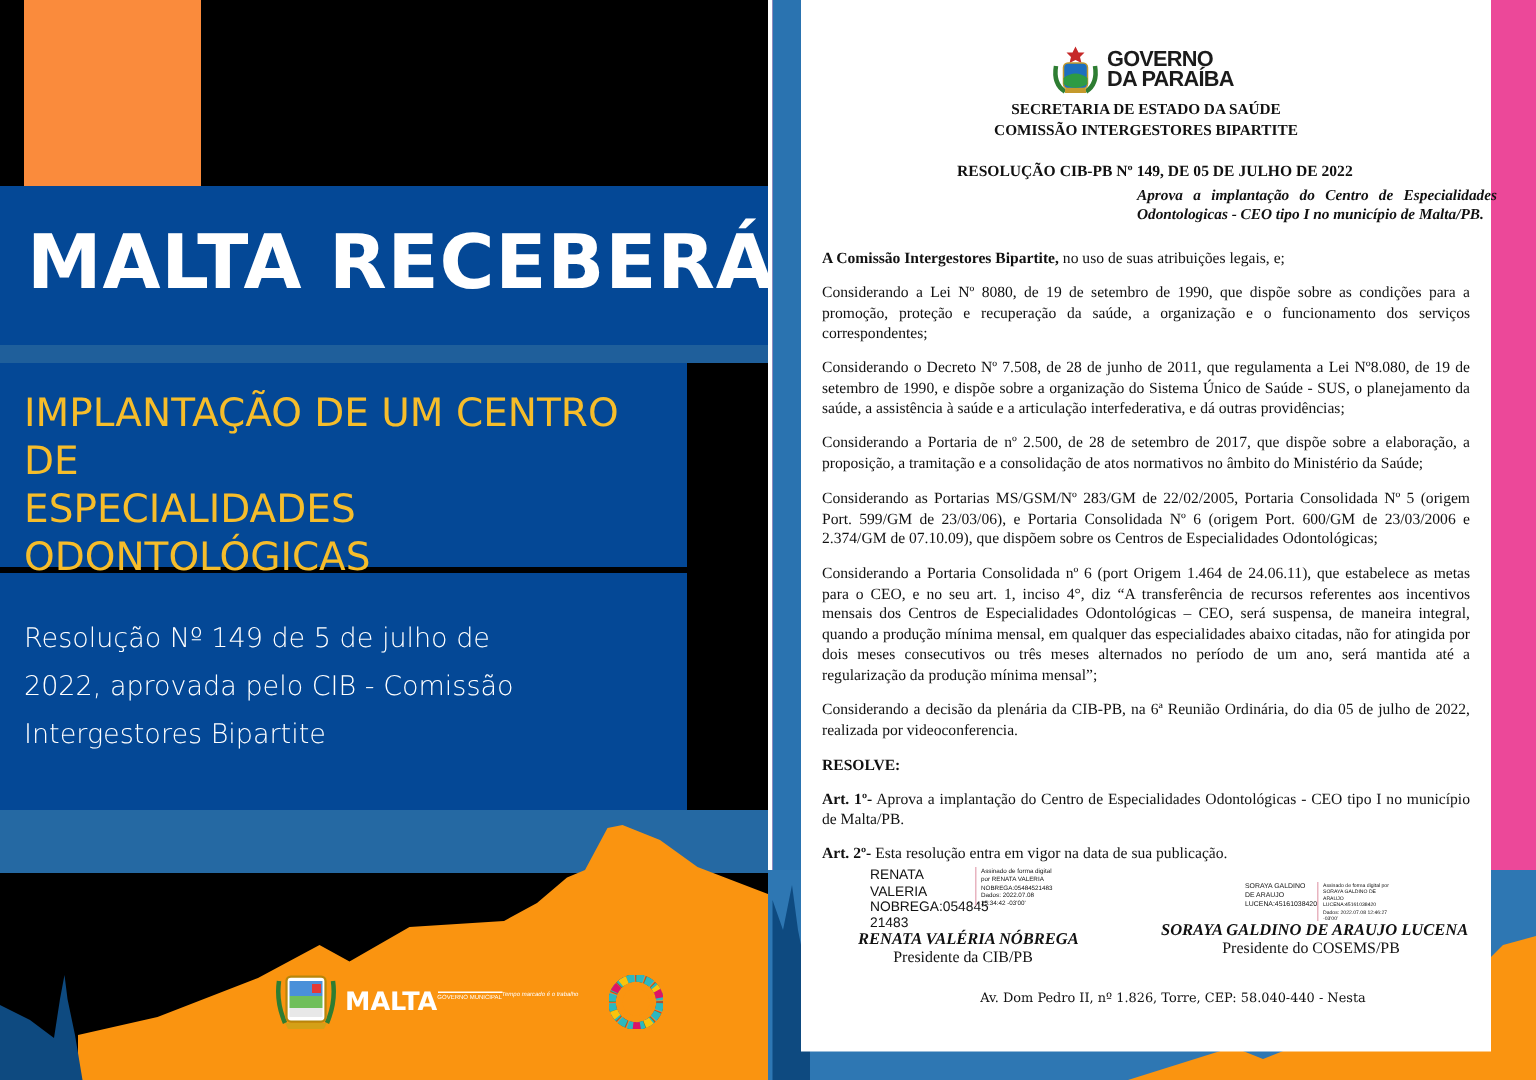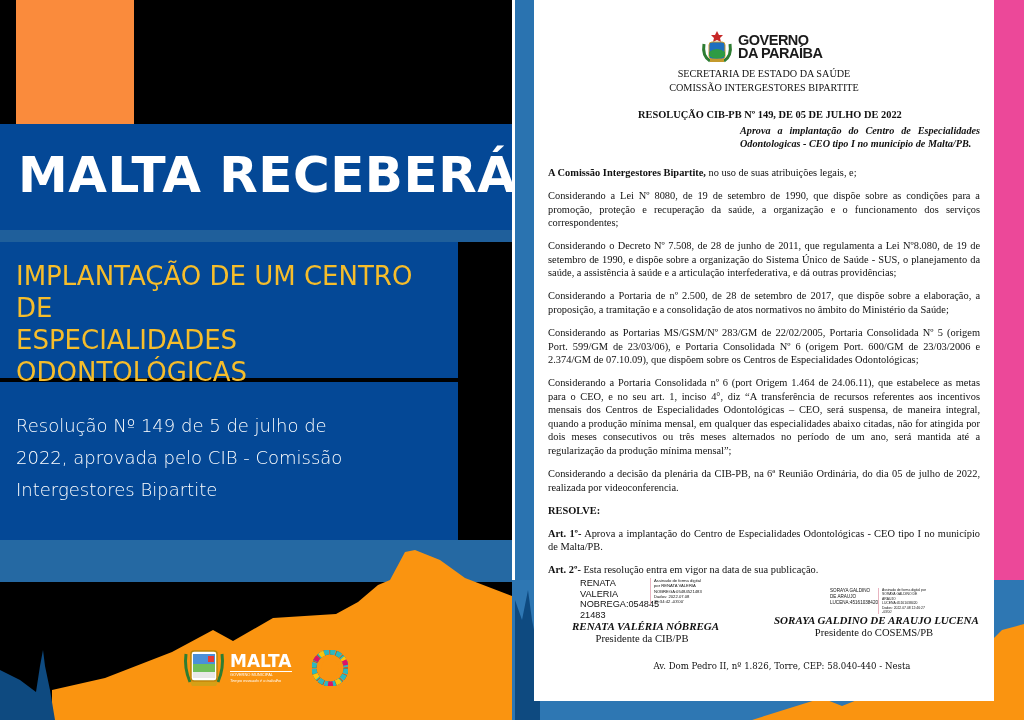--- a/index.html
+++ b/index.html
@@ -40,21 +40,21 @@
     }
     #poster .res-text {
       position: absolute; left: 16px; top: 410px; width: 440px;
       color: #ffffff; font-size: 18px; line-height: 32px;
       font-family: "DejaVu Sans", sans-serif; font-weight: 300;
     }
     #poster .mountain { position: absolute; left: 0; top: 540px; width: 512px; height: 180px; }
     #poster .logos { position: absolute; left: 182px; top: 648px; display: flex; align-items: center; gap: 20px; }
     #poster .malta-logo { display: flex; align-items: center; gap: 4px; }
     #poster .malta-crest { width: 44px; height: 40px; }
-    #poster .malta-words { display: flex; flex-direction: column; }
+    #poster .malta-words { display: flex; }
     #poster .malta-name { color: #ffffff; font-weight: 700; font-size: 17px; line-height: 17px; font-family: "DejaVu Sans", sans-serif; }
     #poster .malta-gov { color: #ffffff; font-size: 4px; line-height: 6px; border-top: 1px solid #fff; margin-top: 1px; }
     #poster .malta-slogan { color: #ffffff; font-size: 4px; font-style: italic; line-height: 6px; }
     #poster .ods-logo { width: 36px; height: 36px; }
 
     
     #docpanel {
       position: absolute; left: 512px; top: 0; width: 512px; height: 720px;
       background: #ec4899; overflow: hidden;
     }
@@ -62,23 +62,23 @@
     #docpanel .tower-strip { position: absolute; left: 3px; top: 0; width: 24px; height: 720px; background: #2a73b0; }
     #docpanel .bottom-art { position: absolute; left: 0; top: 580px; width: 512px; height: 140px; }
     #doc {
       position: absolute; left: 22px; top: 0; width: 460px; height: 701px;
       background: #ffffff; color: #111111;
       font-family: "Liberation Serif", serif; font-size: 10.4px; line-height: 13.6px;
     }
     #doc .header-logo { position: absolute; left: 166px; top: 30px; display: flex; align-items: center; gap: 4px; }
     #doc .pb-crest { width: 34px; height: 34px; }
     #doc .gov-name { font-family: "Liberation Sans", sans-serif; font-weight: 700; font-size: 14.5px; line-height: 13px; letter-spacing: -0.5px; color: #1b1b1b; }
-    #doc .hdr-line { position: absolute; left: 0; width: 460px; text-align: center; font-weight: 400; font-size: 10.2px; }
+    #doc .hdr-line { position: absolute; left: 0; width: 460px; text-align: center; font-weight: 700; font-size: 10.2px; }
     #doc .res-title { position: absolute; left: 104px; top: 108px; font-weight: 700; font-size: 10.4px; white-space: nowrap; }
-    #doc .ementa { position: absolute; left: 206px; top: 125px; width: 240px; text-align: justify; font-weight: 700; font-style: italic; font-size: 10.2px; line-height: 12.5px; }
+    #doc .ementa { position: absolute; left: 224px; top: 125px; width: 240px; text-align: justify; font-weight: 700; font-style: italic; font-size: 10.2px; line-height: 12.5px; }
     #doc .body { position: absolute; left: 14px; top: 166px; width: 432px; }
     #doc .body p { text-align: justify; margin-bottom: 9.4px; }
     #doc .body p b { font-weight: 700; }
     #doc .resolve { font-weight: 700; }
     #doc .sigs { position: absolute; left: 0; top: 576px; width: 460px; height: 70px; }
     #doc .sig { position: absolute; text-align: center; }
     #doc .sig .stamp { position: relative; display: flex; align-items: flex-start; gap: 4px; text-align: left; }
     #doc .sig .stamp-name { font-family: "Liberation Sans", sans-serif; font-size: 9.2px; line-height: 10.5px; }
     #doc .sig .stamp-meta { font-family: "Liberation Sans", sans-serif; font-size: 4.2px; line-height: 5.3px; padding-left: 3px; border-left: 1px solid #e8b4c0; }
     #doc .sig .sig-name { font-weight: 700; font-style: italic; font-size: 11px; line-height: 12px; white-space: nowrap; }

